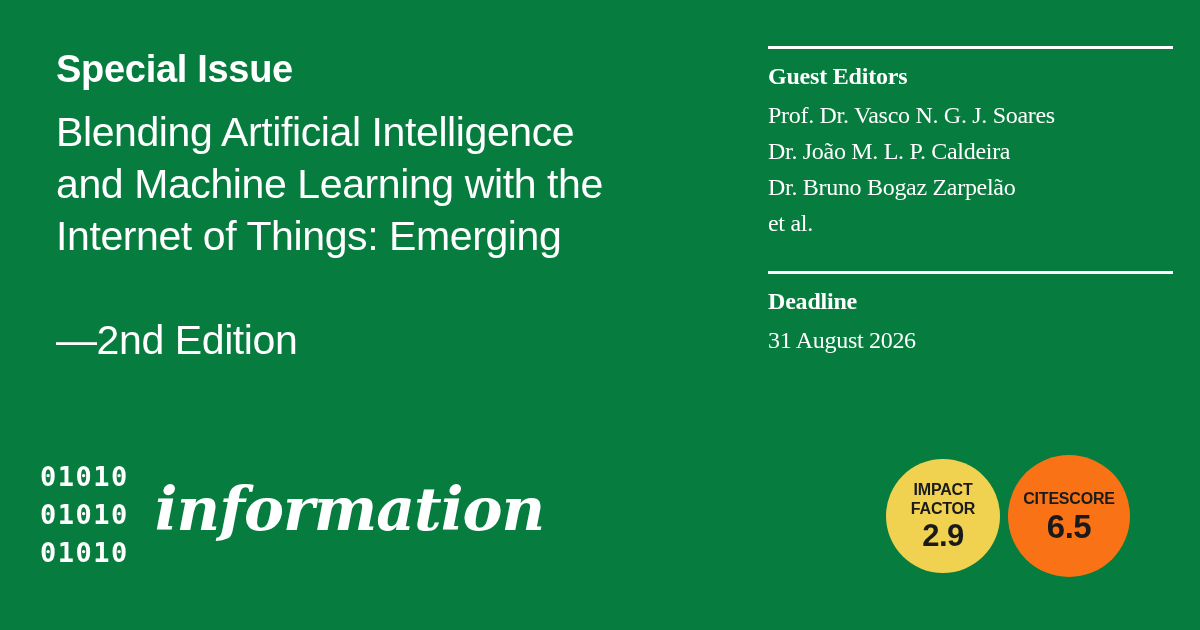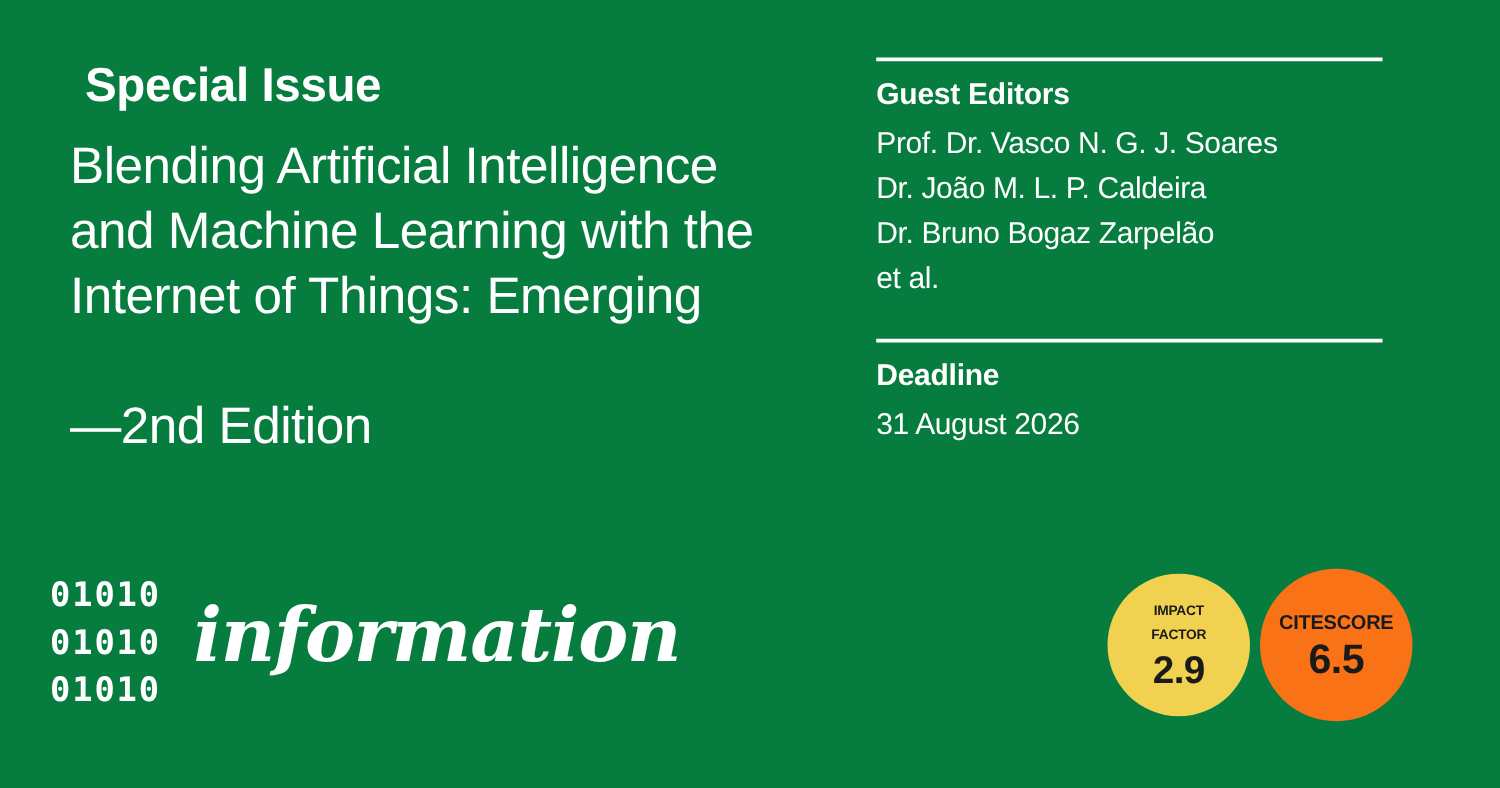--- a/index.html
+++ b/index.html
@@ -28,38 +28,39 @@
     position: absolute;
     left: 56px;
     top: 46px;
     width: 640px;
   }
   .kicker {
     font-size: 38px;
     font-weight: bold;
     line-height: 46px;
     letter-spacing: -0.3px;
-    margin: 0 0 14px 12px;
+    margin: 0 0 14px 0;
     color: #ffffff;
   }
   .si-title {
     font-size: 41px;
     font-weight: normal;
     line-height: 52px;
     letter-spacing: -0.4px;
     margin: 0;
     color: #ffffff;
   }
 
   
   .right-col {
     position: absolute;
-    left: 701px;
+    left: 768px;
     top: 46px;
     width: 405px;
+    font-family: Liberation Serif, serif;
   }
   .rule {
     height: 3px;
     background: #ffffff;
     width: 100%;
     margin: 0 0 12px 0;
   }
   .block-heading {
     font-size: 24px;
     font-weight: bold;
@@ -134,21 +135,21 @@
     color: #1a1a1a;
   }
   .badge-cs {
     width: 122px;
     height: 122px;
     background: #f97316;
     color: #1a1a1a;
     margin-left: 8px;
   }
   .badge-label {
-    font-size: 11px;
+    font-size: 16px;
     font-weight: bold;
     line-height: 19px;
     letter-spacing: -0.2px;
   }
   .badge-value {
     font-size: 31px;
     font-weight: bold;
     line-height: 33px;
     letter-spacing: -0.5px;
     margin-top: 1px;

